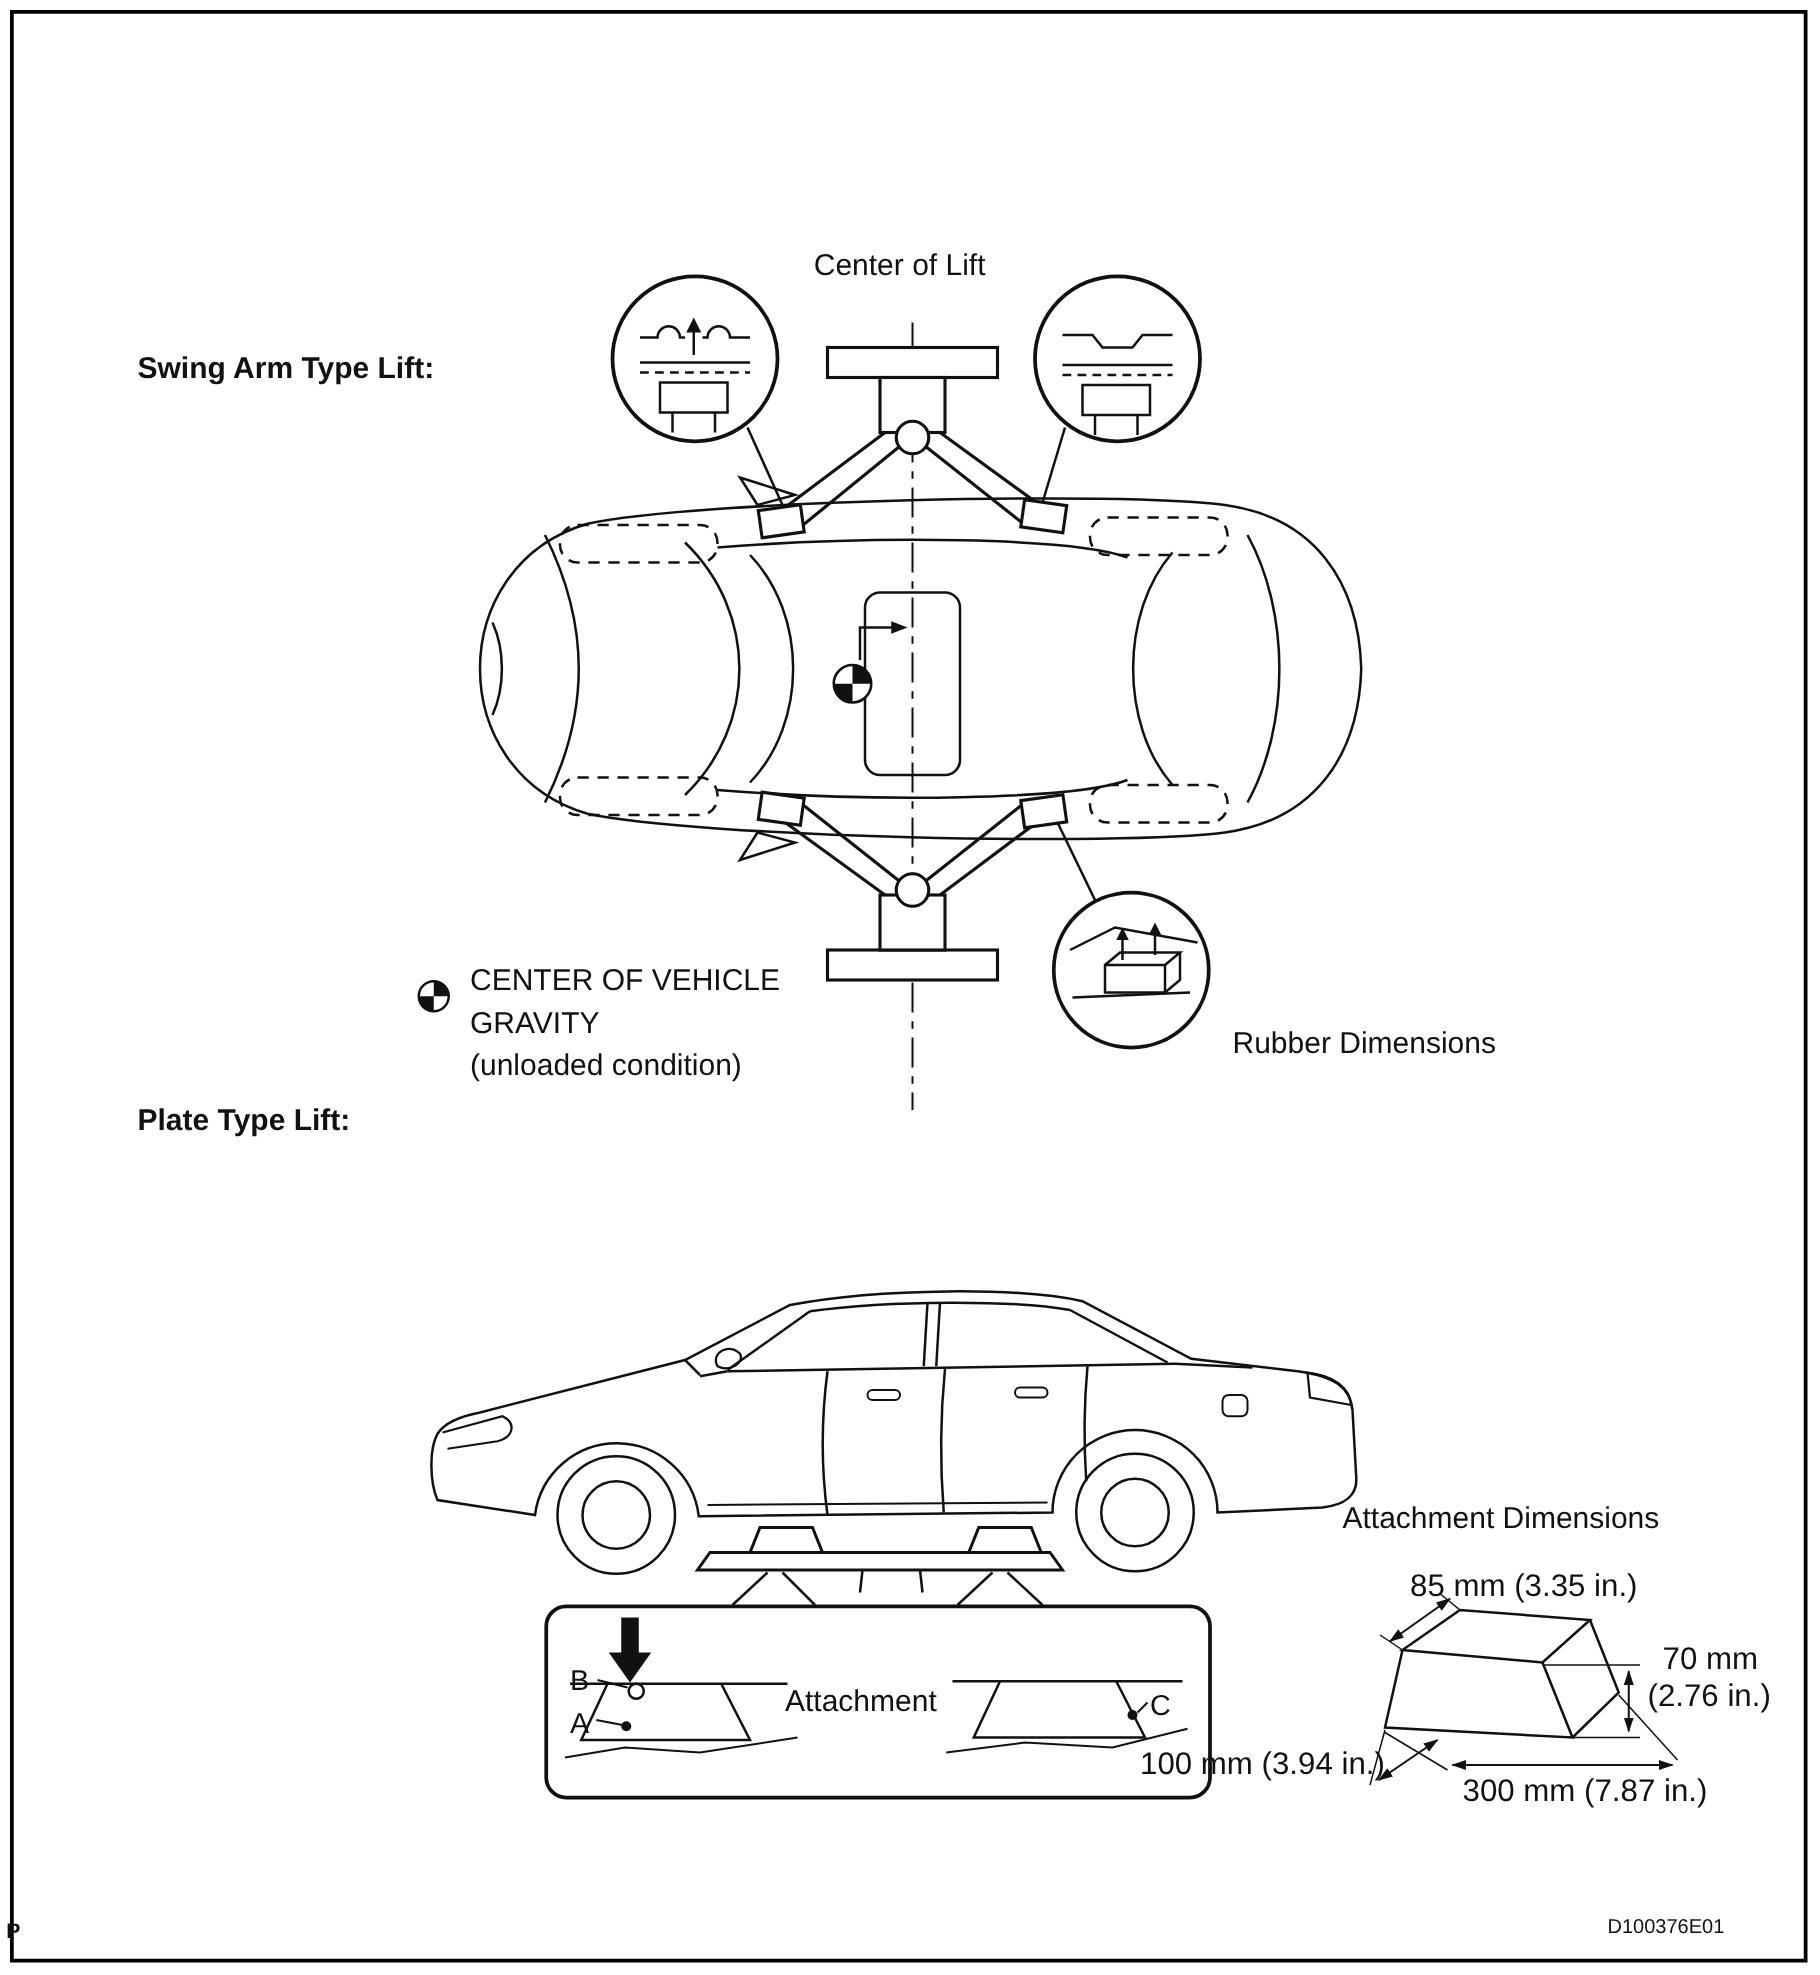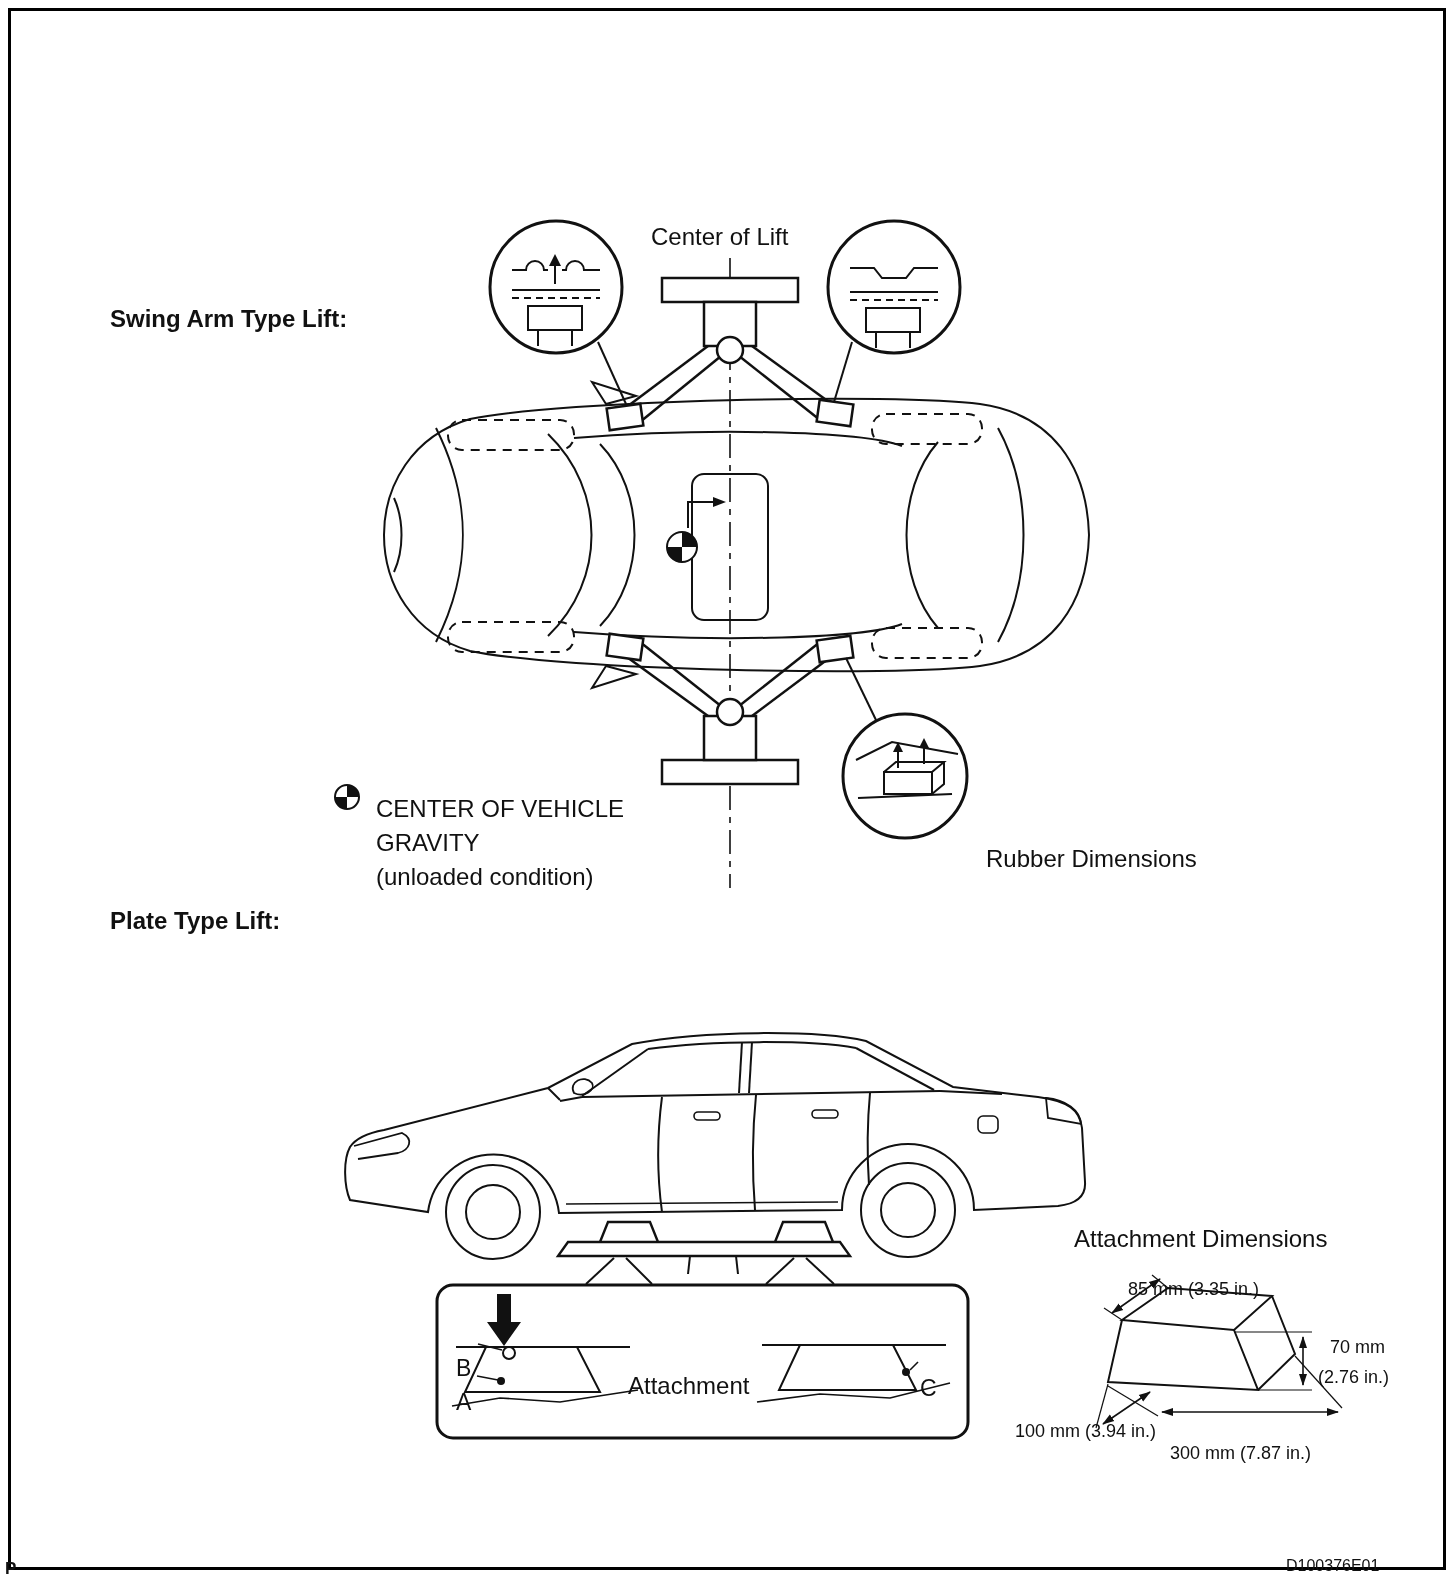--- a/index.html
+++ b/index.html
@@ -1,23 +1,23 @@
 <!DOCTYPE html>
 <html><head>
 <meta charset="utf-8">
 <style>
   * { margin:0; padding:0; box-sizing:border-box; }
   html,body { background:#fff; }
   body { font-family:"Liberation Sans","DejaVu Sans",sans-serif; color:#111; }
   .stage { position:relative; width:1456px; height:1580px; background:#fff; overflow:hidden; }
   .frame { position:absolute; left:8px; top:8px; width:1438px; height:1562px; border:3px solid #000; }
   .art { position:absolute; left:0; top:0; }
-  .lbl { position:absolute; font-size:24px; line-height:1.25; white-space:nowrap;margin-top:24px; }
+  .lbl { position:absolute; font-size:24px; line-height:1.25; white-space:nowrap; }
   .bold { font-weight:bold; }
-  .dim { font-size:18px; }
+  .dim { font-size:25px; }
   .pt  { font-size:23px; }
   .tiny { font-size:16px;text-align:center; }
   .pmark { font-size:17px; font-weight:bold; }
 </style>
 </head>
 <body>
 
 <div class="stage">
   <div class="frame"></div>
 
@@ -220,18 +220,18 @@
 
   <div class="lbl" style="left:628px; top:1347px;text-align:right;">Attachment</div>
   <div class="lbl pt" style="left:456px; top:1330px;">B</div>
   <div class="lbl pt" style="left:456px; top:1364px;">A</div>
   <div class="lbl pt" style="left:920px; top:1350px;">C</div>
 
   <div class="lbl" style="left:1074px; top:1200px;">Attachment Dimensions</div>
   <div class="lbl dim" style="left:1128px; top:1254px;">85 mm (3.35 in.)</div>
   <div class="lbl dim" style="left:1330px; top:1312px;">70 mm</div>
   <div class="lbl dim" style="left:1318px; top:1342px;">(2.76 in.)</div>
-  <div class="lbl dim" style="left:1015px; top:1396px;">100 mm (3.94 in.)</div>
+  <div class="lbl dim" style="left:912px; top:1396px;">100 mm (3.94 in.)</div>
   <div class="lbl dim" style="left:1170px; top:1418px;">300 mm (7.87 in.)</div>
 
   <div class="lbl pmark" style="left:5px; top:1534px;">P</div>
   <div class="lbl tiny" style="left:1286px; top:1532px;">D100376E01</div>
 </div>
 
 </body></html>

